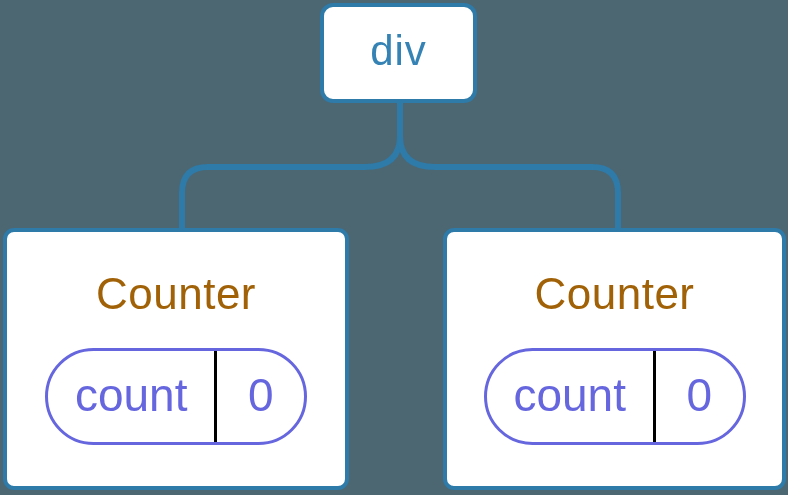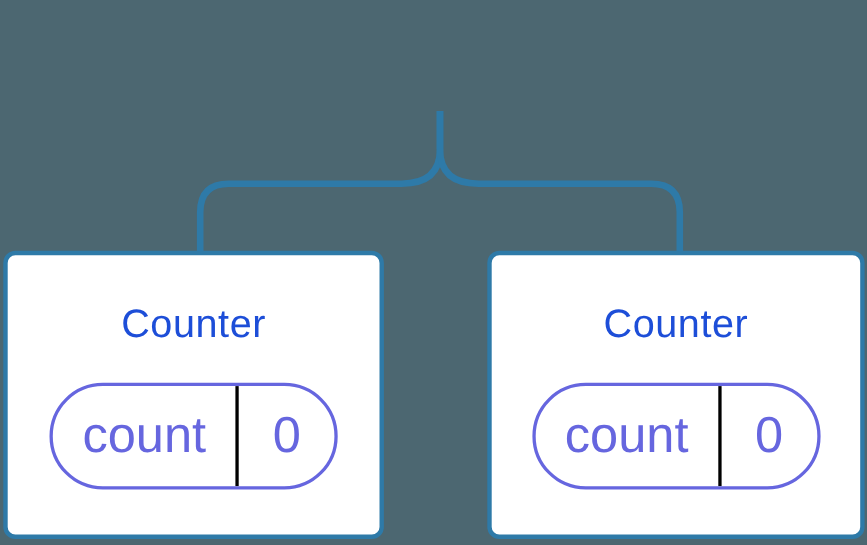--- a/index.html
+++ b/index.html
@@ -65,23 +65,23 @@
   }
   .card-left  { left: 3px;   width: 346px; }
   .card-right { left: 443px; width: 343px; }
 
   .card-title {
     position: absolute;
     top: 40px;
     left: 0;
     right: 0;
     text-align: center;
-    font-size: 36px;
+    font-size: 44px;
     line-height: 44px;
-    color: #1d4ed8;
+    color: #a16207;
     letter-spacing: 0.5px;
   }
 
   
   .pill {
     position: absolute;
     top: 116px;
     left: 50%;
     transform: translateX(-50%);
     width: 262px;
@@ -114,20 +114,23 @@
 </head>
 <body>
 
 <div class="stage">
 
   <svg class="connectors" viewBox="0 0 788 495" xmlns="http://www.w3.org/2000/svg" aria-hidden="true">
     <path d="M 400 101 L 400 136 Q 400 167 365 167 L 208 167 Q 182 167 182 193 L 182 230"></path>
     <path d="M 400 101 L 400 136 Q 400 167 435 167 L 592 167 Q 618 167 618 193 L 618 230"></path>
   </svg>
 
+  <div class="root-node">
+    <span class="root-label">div</span>
+  </div>
 
   <div class="card card-left">
     <div class="card-title">Counter</div>
     <div class="pill">
       <span class="pill-key">count</span>
       <span class="pill-value">0</span>
     </div>
   </div>
 
   <div class="card card-right">

